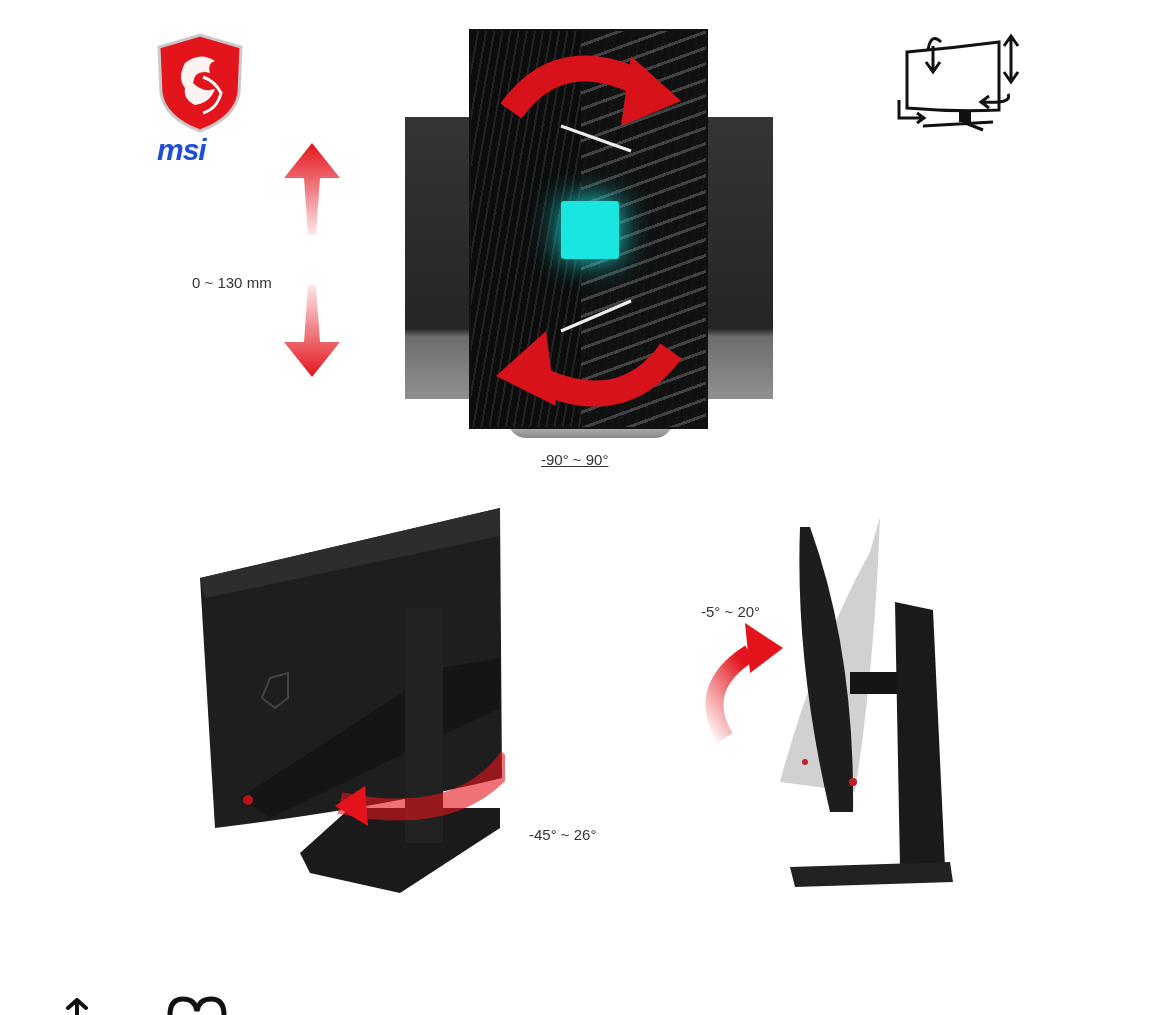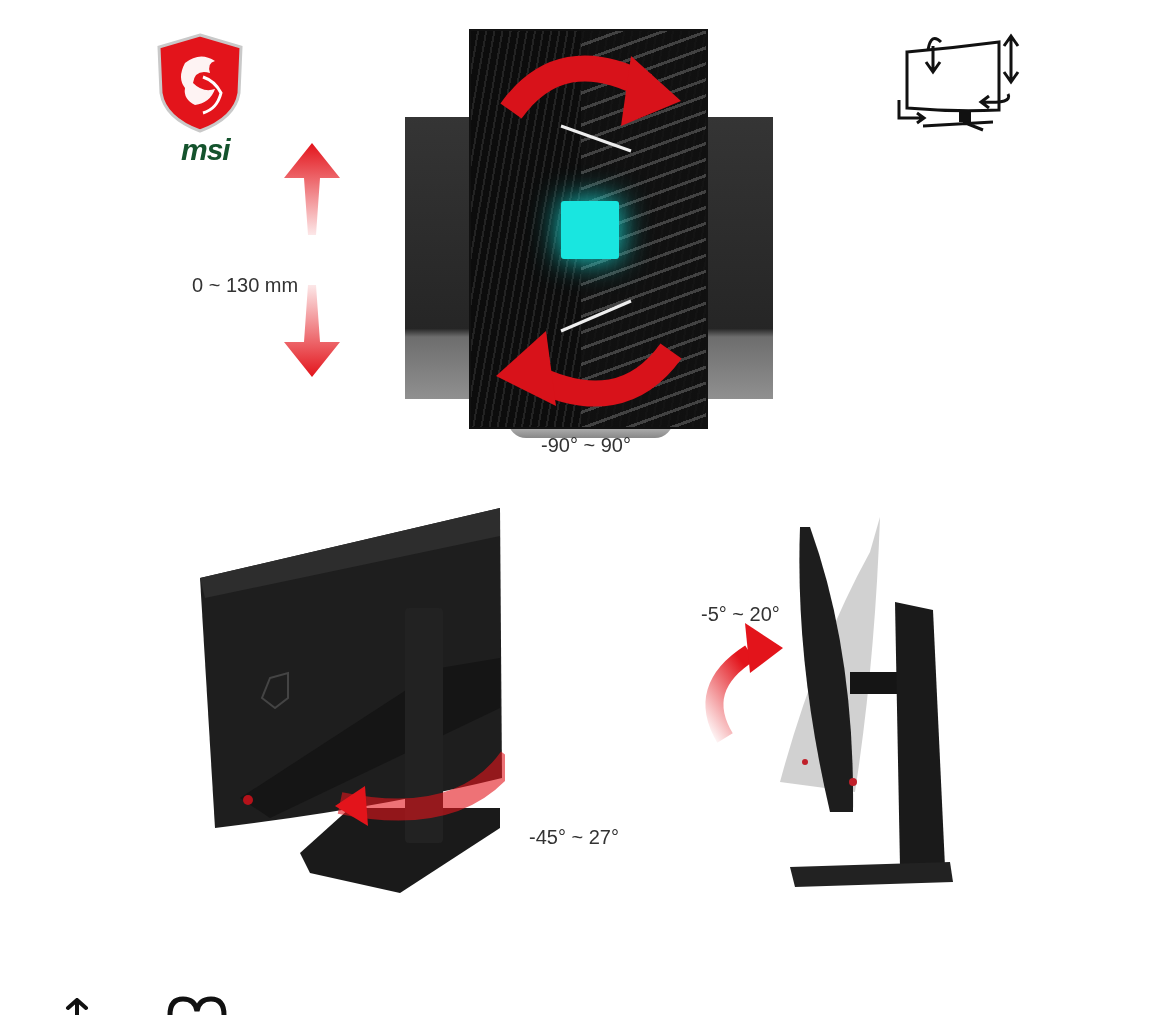--- a/index.html
+++ b/index.html
@@ -1,19 +1,19 @@
 <!DOCTYPE html>
 <html><head>
 <meta charset="utf-8">
 <style>
   html,body{margin:0;padding:0;background:#fff;}
   body{width:1170px;height:1015px;position:relative;overflow:hidden;font-family:"Liberation Sans","DejaVu Sans",sans-serif;}
   .abs{position:absolute;}
-  .label{position:absolute;color:#333;font-size:20px;white-space:nowrap;}
-  .msi-text{position:absolute;font-weight:bold;font-style:italic;font-size:30px;color:#14532d;letter-spacing:-1px;margin-left:24px;}
+  .label{position:absolute;color:#333;font-size:15px;white-space:nowrap;}
+  .msi-text{position:absolute;font-weight:bold;font-style:italic;font-size:30px;color:#1d4ed8;letter-spacing:-1px;}
 </style>
 </head>
 <body>
 
 <div class="abs" style="left:155px;top:33px;width:90px;height:140px;">
   <svg width="90" height="100" viewBox="0 0 90 100">
     <path d="M45 2 L86 14 L84 60 Q80 85 45 98 Q10 85 6 60 L4 14 Z" fill="#e3141b" stroke="#c9c9c9" stroke-width="3"></path>
     <path d="M30 30 Q45 18 60 28 Q52 30 55 40 Q40 36 38 50 Q48 60 60 56 Q55 70 40 72 Q28 66 30 55 Q22 45 30 30 Z" fill="#fff" opacity="0.95"></path>
     <path d="M48 44 Q60 48 66 60 Q62 76 48 80" stroke="#fff" stroke-width="3" fill="none"></path>
   </svg>
@@ -44,21 +44,21 @@
   <div class="abs" style="left:90px;top:170px;width:58px;height:58px;background:#19e6e0;box-shadow:0 0 30px #19e6e0;border-radius:3px;"></div>
   <svg class="abs" style="left:0;top:0;" width="235" height="396" viewBox="0 0 235 396">
     <path d="M40 80 Q90 10 175 55" stroke="#d8121a" stroke-width="26" fill="none"></path>
     <polygon points="160,25 210,70 150,95" fill="#d8121a"></polygon>
     <path d="M200 320 Q150 390 60 345" stroke="#d8121a" stroke-width="26" fill="none"></path>
     <polygon points="75,300 25,345 85,375" fill="#d8121a"></polygon>
     <line x1="90" y1="95" x2="160" y2="120" stroke="#eee" stroke-width="3"></line>
     <line x1="90" y1="300" x2="160" y2="270" stroke="#eee" stroke-width="3"></line>
   </svg>
 </div>
-<div class="label" style="left:541px;top:434px;">-90° ~ 90°</div>
+<div class="label" style="left:541px;top:451px;text-decoration:underline;">-90° ~ 90°</div>
 
 <svg class="abs" style="left:893px;top:30px;" width="130" height="105" viewBox="0 0 130 105">
   <path d="M14 22 L14 78 Q60 82 106 80 L106 12 Q60 18 14 22 Z" fill="none" stroke="#111" stroke-width="3"></path>
   <path d="M35 20 Q38 2 48 12 M40 16 L40 40 M33 32 L40 42 L47 32" stroke="#111" stroke-width="3" fill="none"></path>
   <path d="M118 8 L118 50 M111 16 L118 6 L125 16 M111 42 L118 52 L125 42" stroke="#111" stroke-width="3" fill="none"></path>
   <path d="M115 64 Q120 74 90 72 M96 66 L88 72 L96 78" stroke="#111" stroke-width="3" fill="none"></path>
   <path d="M6 70 L6 88 L30 88 M24 83 L31 88 L24 93" stroke="#111" stroke-width="3" fill="none"></path>
   <rect x="66" y="82" width="12" height="10" fill="#111"></rect>
   <path d="M30 96 L100 92 M70 92 L90 100" stroke="#111" stroke-width="3"></path>
 </svg>
@@ -70,21 +70,21 @@
     <path d="M40 290 L240 160 L300 150 L300 200 L70 310 Z" fill="#151515"></path>
     <path d="M70 170 L88 165 L88 190 L75 200 L62 190 Z" fill="none" stroke="#444" stroke-width="2"></path>
     <circle cx="48" cy="292" r="5" fill="#b5121a"></circle>
     <path d="M100 345 L150 300 L300 300 L300 320 L200 385 L110 365 Z" fill="#1a1a1a"></path>
     <rect x="205" y="100" width="38" height="235" fill="#222" rx="4"></rect>
     <path d="M140 295 Q260 320 310 250" stroke="#e3141b" stroke-width="22" fill="none" opacity="0.6"></path>
     <polygon points="165,278 135,298 168,318" fill="#e3141b"></polygon>
   </svg>
 </div>
 <svg class="abs" style="left:0;top:0;width:0;height:0;"></svg>
-<div class="label" style="left:529px;top:826px;">-45° ~ 27°</div>
+<div class="label" style="left:529px;top:826px;">-45° ~ 26°</div>
 
 <div class="label" style="left:675px;top:603px;margin-left:26px;">-5° ~ 20°</div>
 <svg class="abs" style="left:695px;top:618px;" width="90" height="125" viewBox="0 0 90 125">
   <defs>
       <linearGradient id="gT" x1="0" y1="1" x2="0.6" y2="0">
         <stop offset="0" stop-color="#e3141b" stop-opacity="0.05"></stop>
         <stop offset="1" stop-color="#e3141b"></stop>
       </linearGradient>
     </defs>
   <path d="M30 120 Q0 70 55 35" stroke="url(#gT)" stroke-width="18" fill="none"></path>

